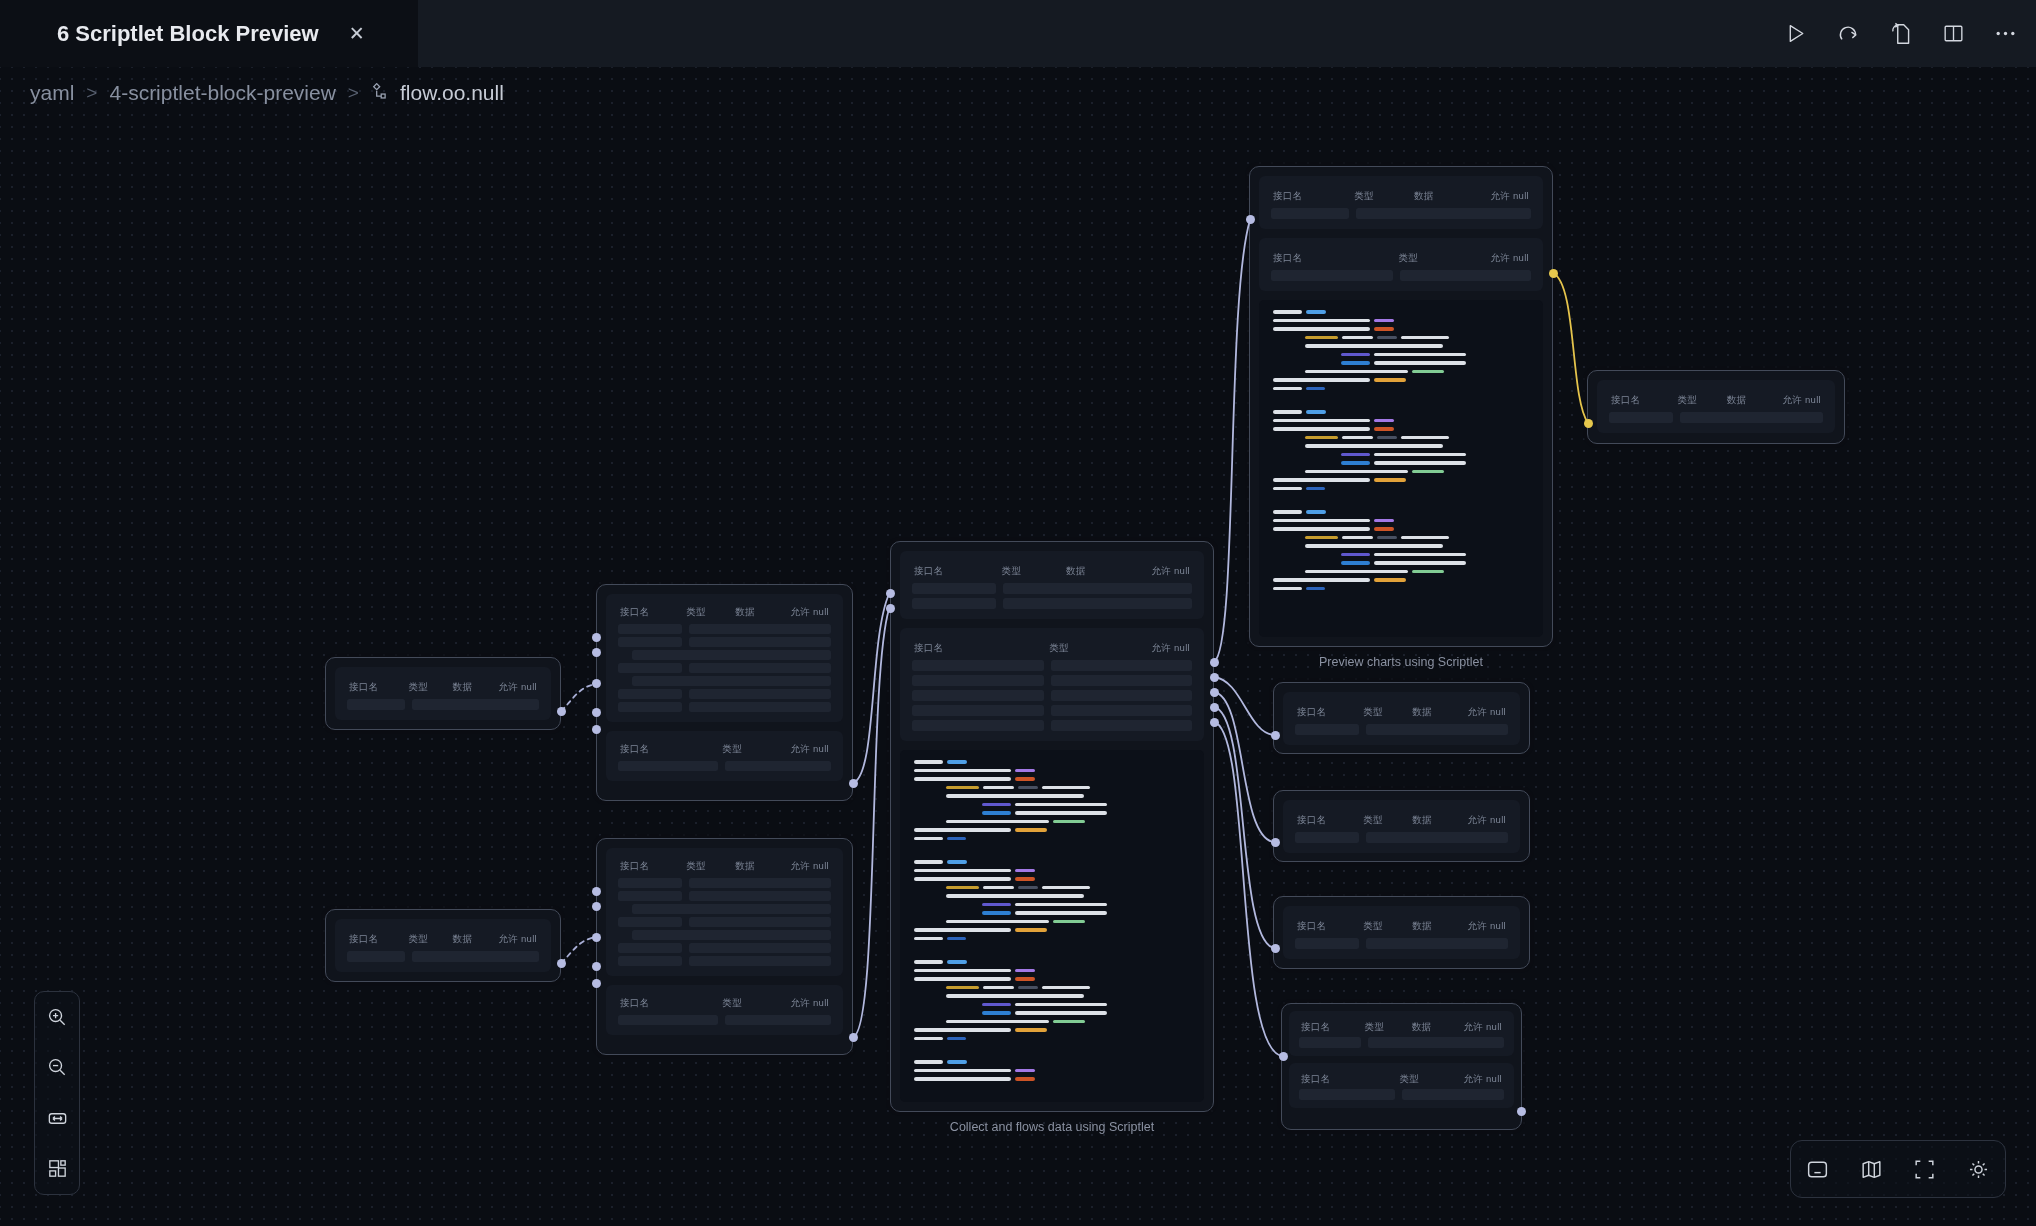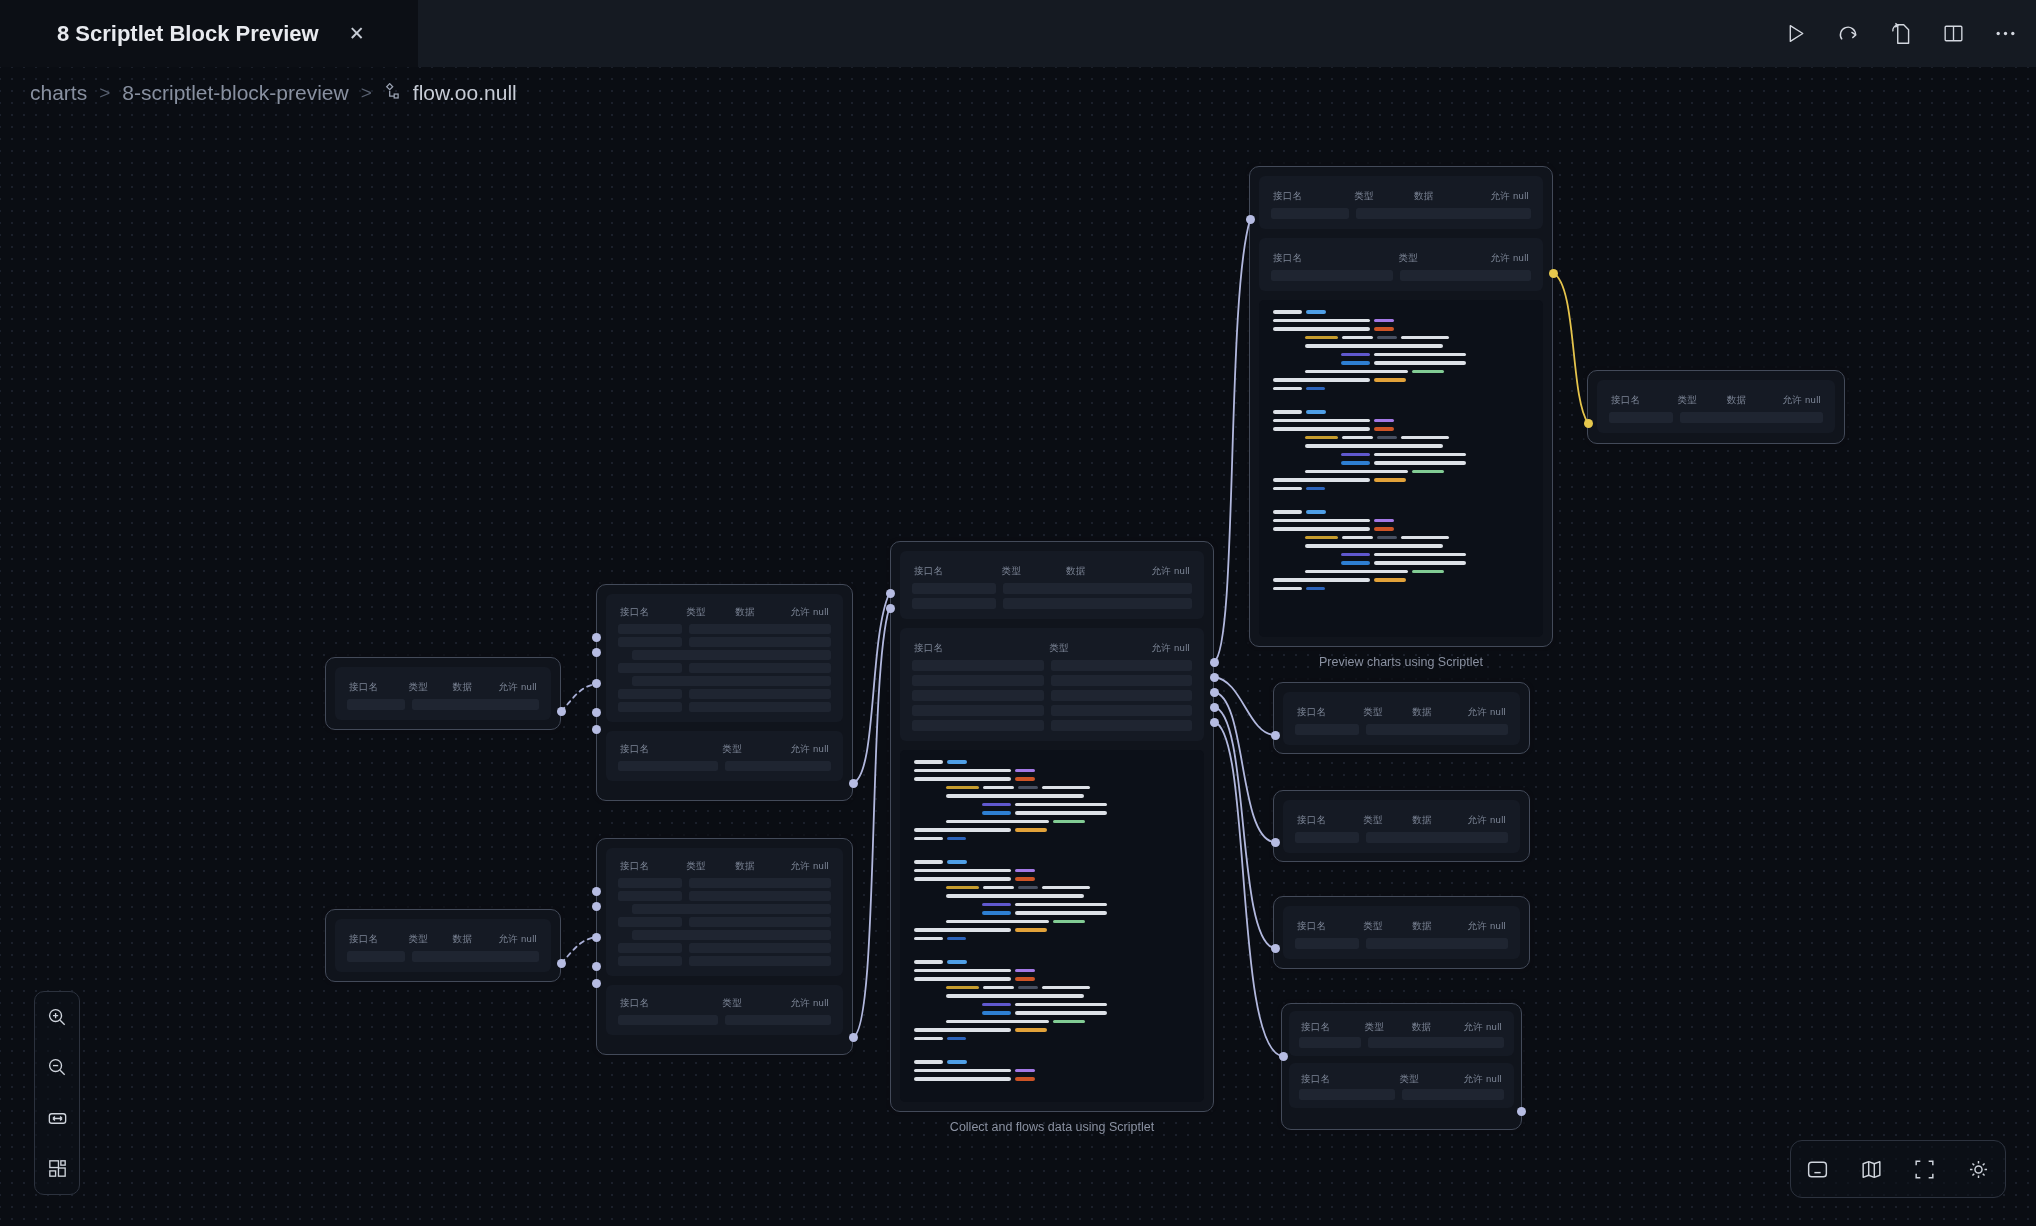--- a/index.html
+++ b/index.html
@@ -73,21 +73,21 @@
 
   <header class="topbar">
     <div class="tab">
       <span>
         <svg width="21" height="21" viewBox="0 0 20 20" fill="none" stroke-width="1.4">
           <rect x="4.2" y="1.8" width="5" height="5" transform="rotate(45 6.7 4.3)"></rect>
           <path d="M6.7 9V15.5H12"></path>
           <rect x="12" y="13" width="4.6" height="4.6"></rect>
         </svg>
       </span>
-      <span class="tab-title">8 Scriptlet Block Preview</span>
+      <span class="tab-title">6 Scriptlet Block Preview</span>
       <button class="tab-close">✕</button>
     </div>
     <div class="actions">
       <button class="abtn" title="">
         <svg width="25" height="25" viewBox="0 0 24 24" fill="none" stroke-width="1.3">
             <path d="M7 4.5L19 12L7 19.5Z" stroke-linejoin="round"></path>
           </svg>
       </button>
       <button class="abtn">
         <svg width="26" height="26" viewBox="0 0 24 24" fill="none" stroke-width="1.3">
@@ -113,23 +113,23 @@
             <circle cx="5" cy="12" r="1.6" fill="currentColor" stroke="none"></circle>
             <circle cx="12" cy="12" r="1.6" fill="currentColor" stroke="none"></circle>
             <circle cx="19" cy="12" r="1.6" fill="currentColor" stroke="none"></circle>
           </svg>
       </button>
     </div>
   </header>
 
   <div id="canvas">
     <nav class="breadcrumb">
-      <span>charts</span>
+      <span>yaml</span>
       <span class="sep">&gt;</span>
-      <span>8-scriptlet-block-preview</span>
+      <span>4-scriptlet-block-preview</span>
       <span class="sep">&gt;</span>
       <span>
         <svg width="17" height="17" viewBox="0 0 20 20" fill="none" stroke-width="1.5">
           <rect x="4.2" y="1.8" width="5" height="5" transform="rotate(45 6.7 4.3)"></rect>
           <path d="M6.7 9V15.5H12"></path>
           <rect x="12" y="13" width="4.6" height="4.6"></rect>
         </svg>
       </span>
       <span class="last">flow.oo.null</span>
     </nav>

